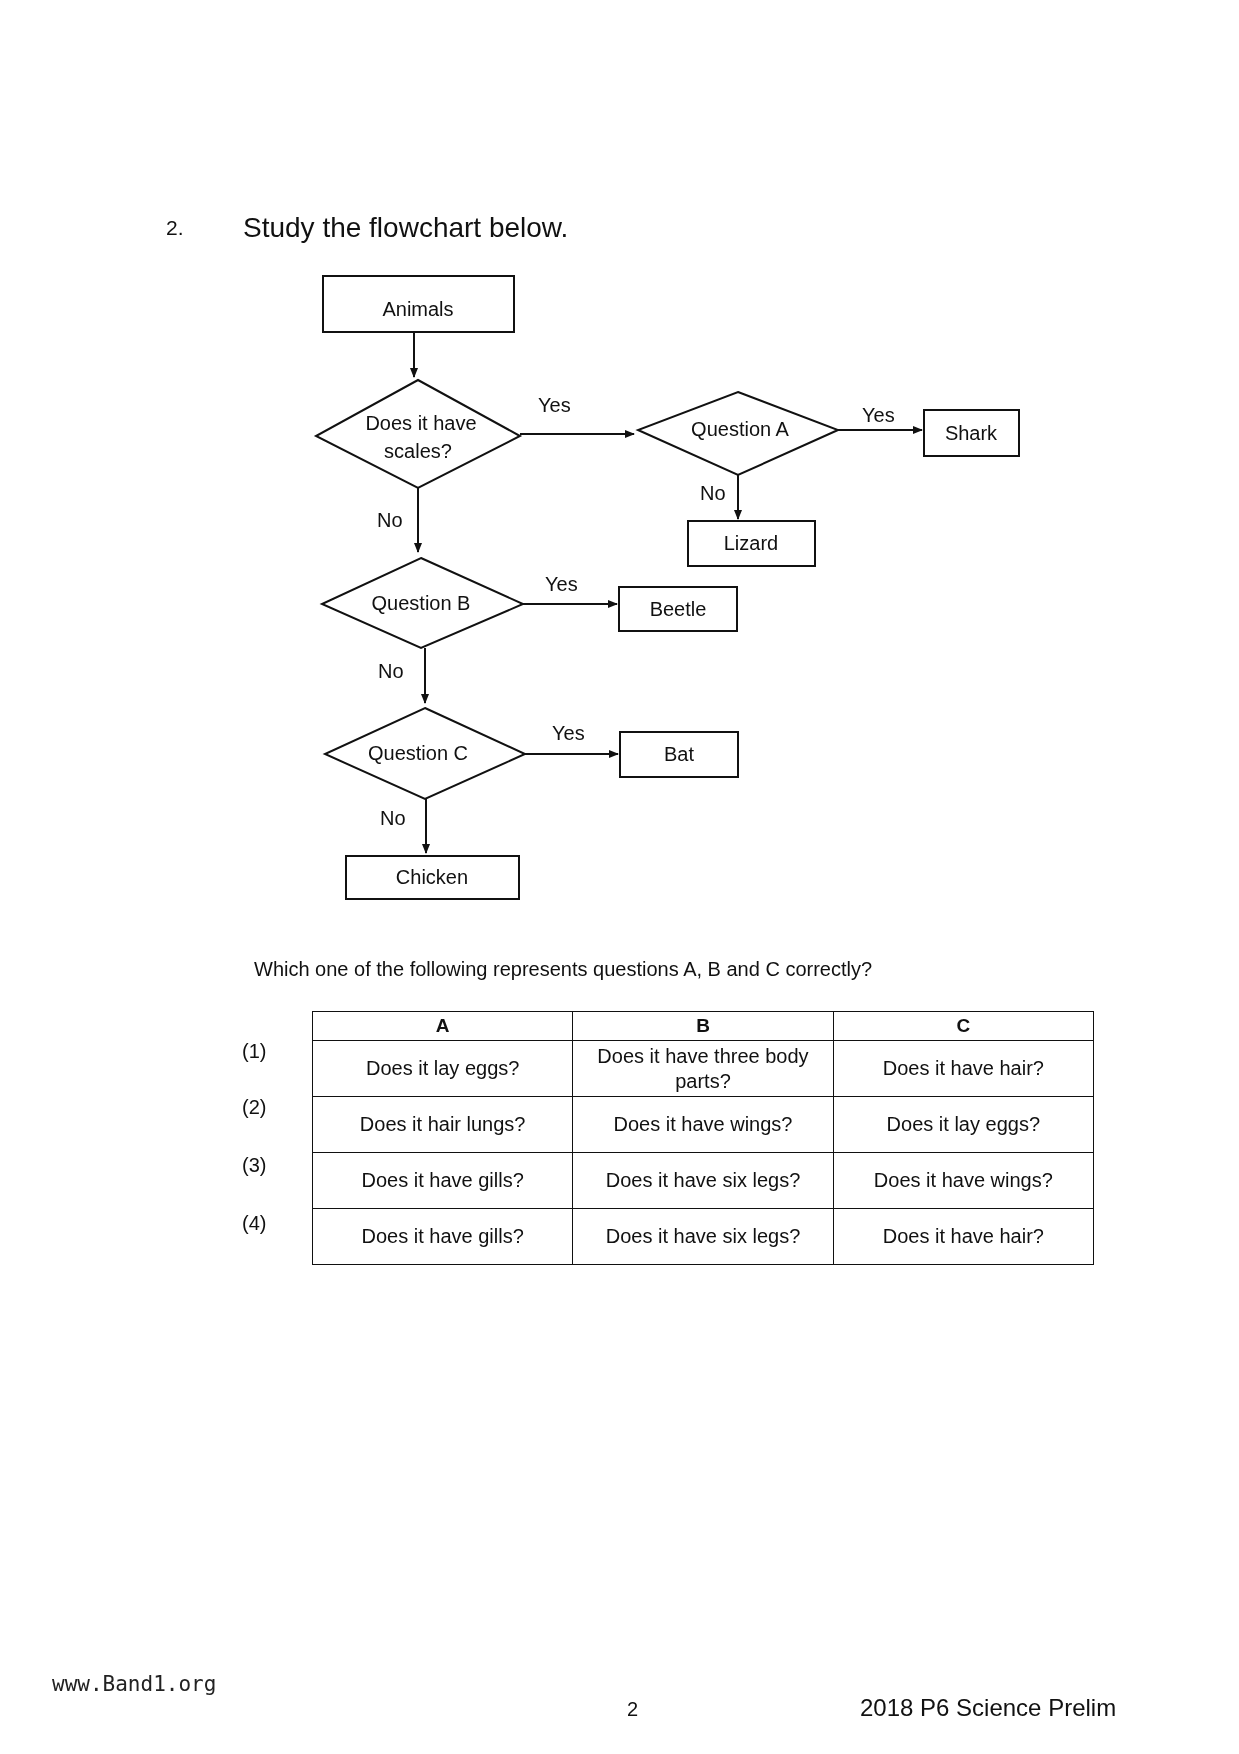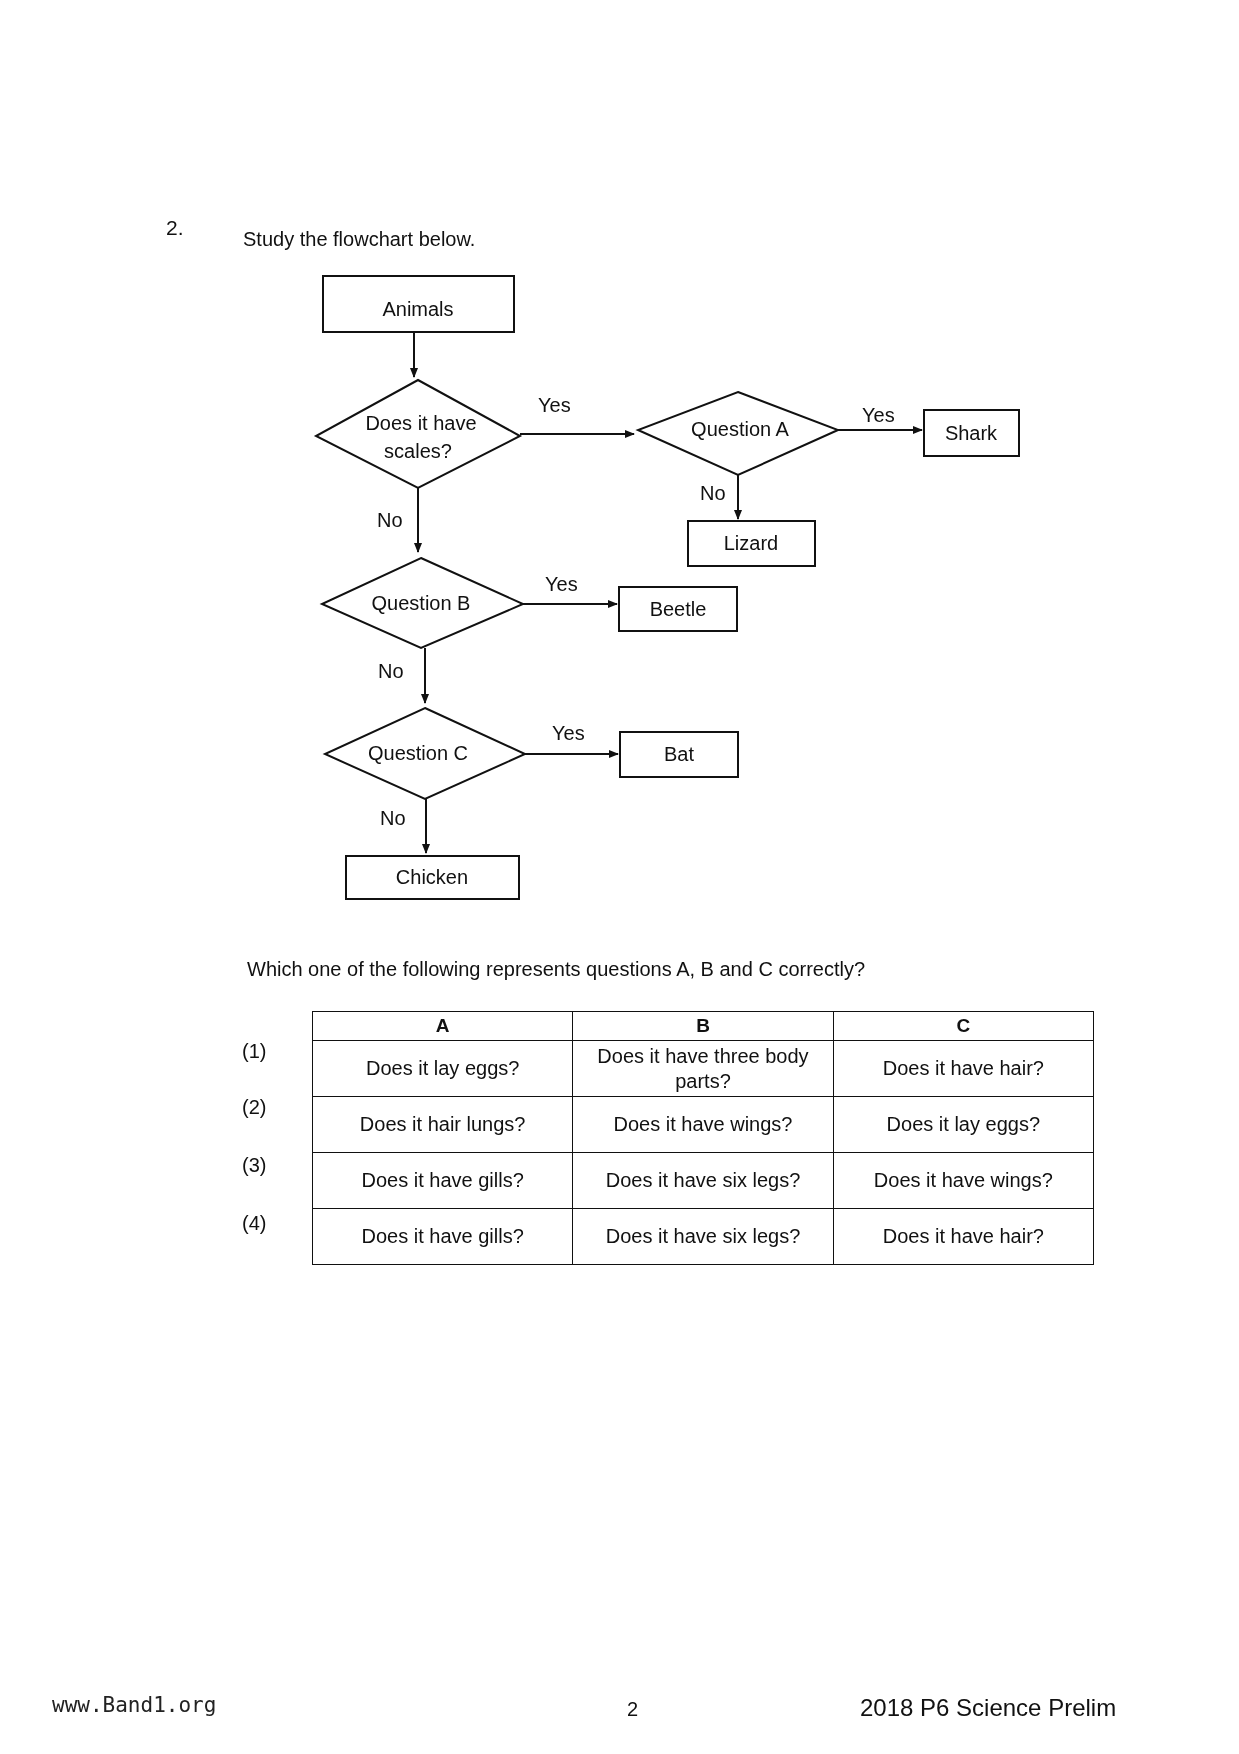--- a/index.html
+++ b/index.html
@@ -2,38 +2,38 @@
 <html><head>
   <meta charset="utf-8">
   <style>
     html, body { margin: 0; padding: 0; background: #ffffff; }
     body {
       width: 1239px; height: 1754px; position: relative; overflow: hidden;
       font-family: "Liberation Sans", sans-serif; color: #111;
     }
     .abs { position: absolute; }
     .qnum { left: 166px; top: 216px; font-size: 21px; }
-    .qtext { left: 243px; top: 228px; font-size: 20px; }
+    .qtext { left: 243px; top: 212px; font-size: 28px; }
     #flow { position: absolute; left: 0; top: 0; }
     #flow text { font-family: "Liberation Sans", sans-serif; font-size: 20px; fill: #111; }
     .shape { fill: #fff; stroke: #111; stroke-width: 2; }
     .line { stroke: #111; stroke-width: 2; fill: none; }
-    .prompt { left: 247px; top: 958px; font-size: 20px; }
+    .prompt { left: 254px; top: 958px; font-size: 20px; }
     .opt { left: 242px; font-size: 20px; }
     table.answers {
       position: absolute; left: 312px; top: 1011px; width: 782px;
       border-collapse: collapse; font-size: 20px; table-layout: fixed;
     }
     table.answers th, table.answers td {
       border: 1.5px solid #111; text-align: center; vertical-align: middle;
       padding: 0 6px; font-weight: normal;
     }
     table.answers th { height: 28px; font-weight: bold; font-size: 19px; }
     table.answers td { height: 55px; line-height: 1.25; }
-    .footer-left { left: 52px; top: 1672px; font-family: "DejaVu Sans Mono", monospace; font-size: 21px; color: #222; margin-top: 21px; }
+    .footer-left { left: 52px; top: 1672px; font-family: "DejaVu Sans Mono", monospace; font-size: 21px; color: #222; }
     .footer-mid { left: 627px; top: 1698px; font-size: 20px; }
     .footer-right { left: 860px; top: 1694px; font-size: 24px; }
   </style>
 </head>
 <body>
 
 <div class="abs qnum">2.</div>
 <div class="abs qtext">Study the flowchart below.</div>
 
 <svg id="flow" width="1239" height="920">

